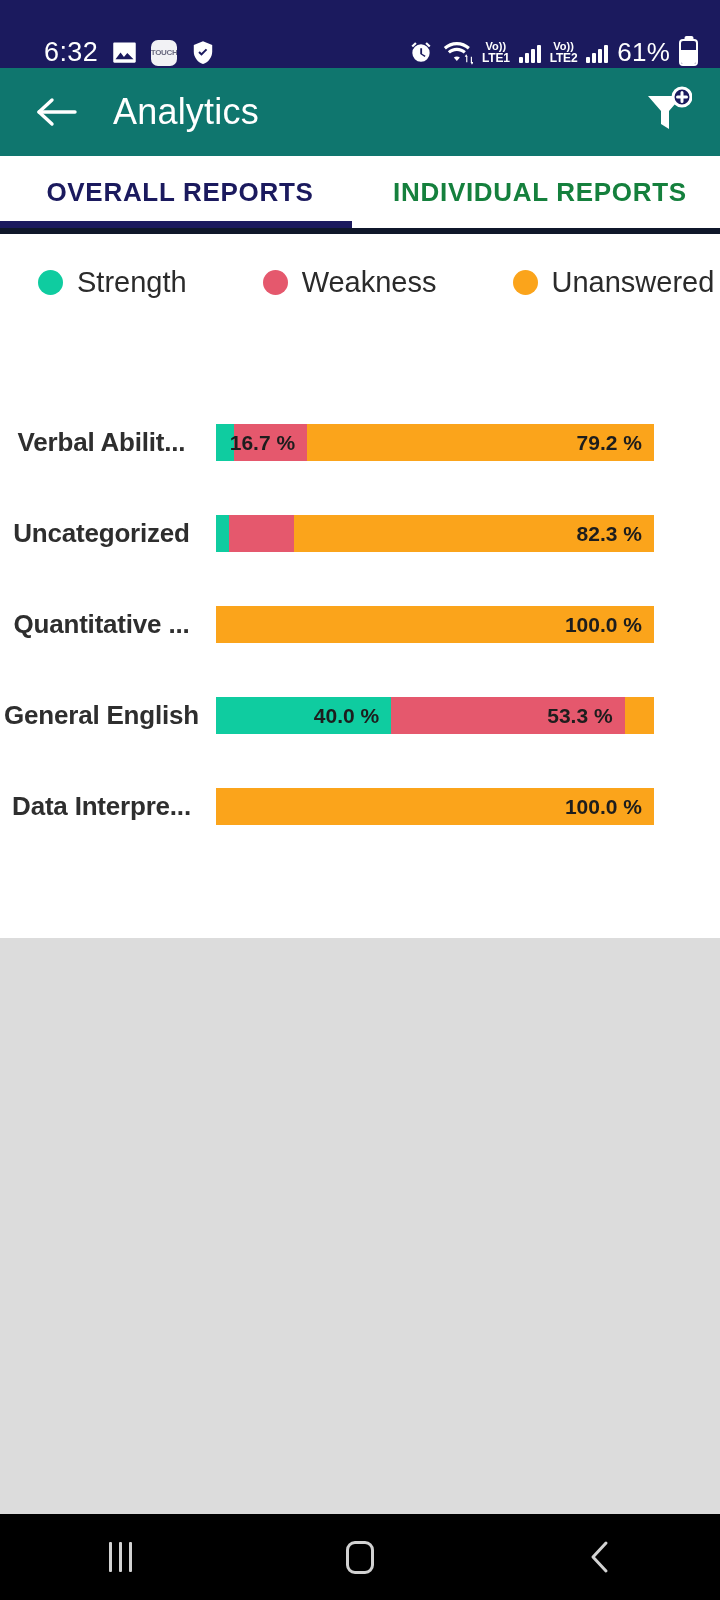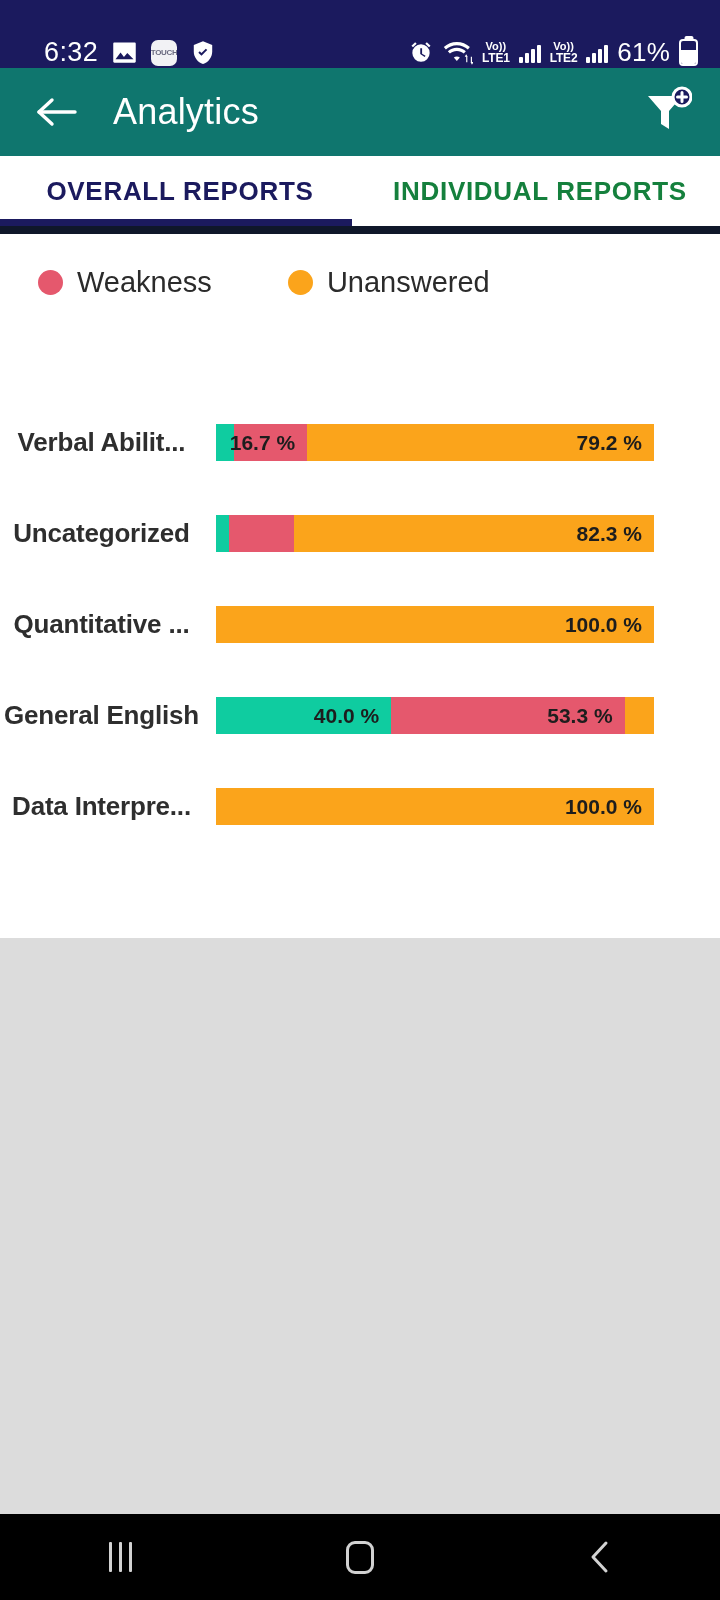--- a/index.html
+++ b/index.html
@@ -84,21 +84,21 @@
     display:flex;align-items:center;justify-content:center;
     cursor:pointer;flex:none;
   }
 
   
   .tabs{
     height:78px;
     background:#ffffff;
     display:flex;
     position:relative;
-    border-bottom:8px solid #0f172a;
+    border-bottom:6px solid #0f172a;
   }
   .tab{
     flex:1;
     display:flex;align-items:center;justify-content:center;
     font-size:26px;
     font-weight:bold;
     letter-spacing:.7px;
     cursor:pointer;
     user-select:none;
   }
@@ -297,20 +297,24 @@
   <div class="tab inactive">
     <span>INDIVIDUAL REPORTS</span>
   </div>
   <div class="tab-indicator"></div>
 </div>
 
 <div class="chart-card">
 
   <div class="legend">
     <div class="legend-item">
+      <span class="legend-dot" style="background:#0FCCA0"></span>
+      <span class="legend-label">Strength</span>
+    </div>
+    <div class="legend-item">
       <span class="legend-dot" style="background:#E5586D"></span>
       <span class="legend-label">Weakness</span>
     </div>
     <div class="legend-item">
       <span class="legend-dot" style="background:#FBA41B"></span>
       <span class="legend-label">Unanswered</span>
     </div>
   </div>
 
   <div class="bars-area" id="bars-area">

